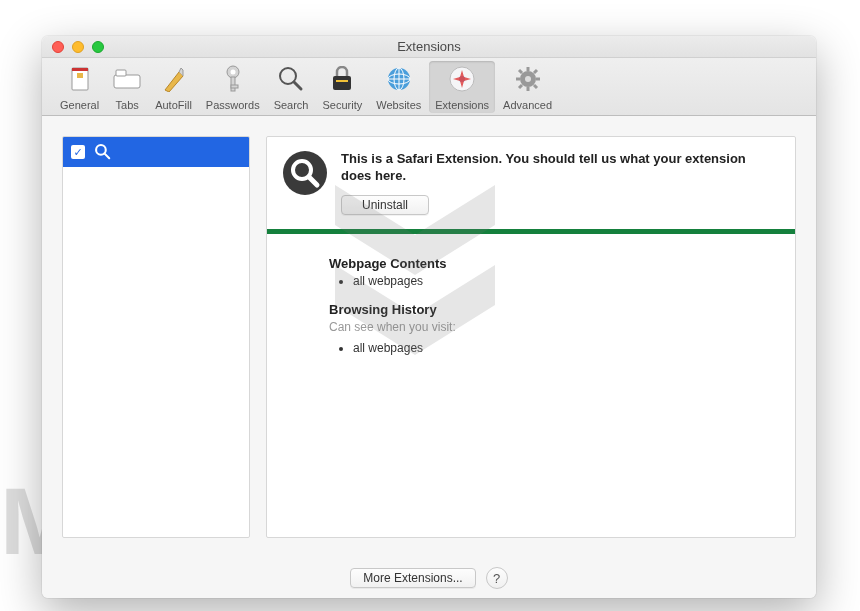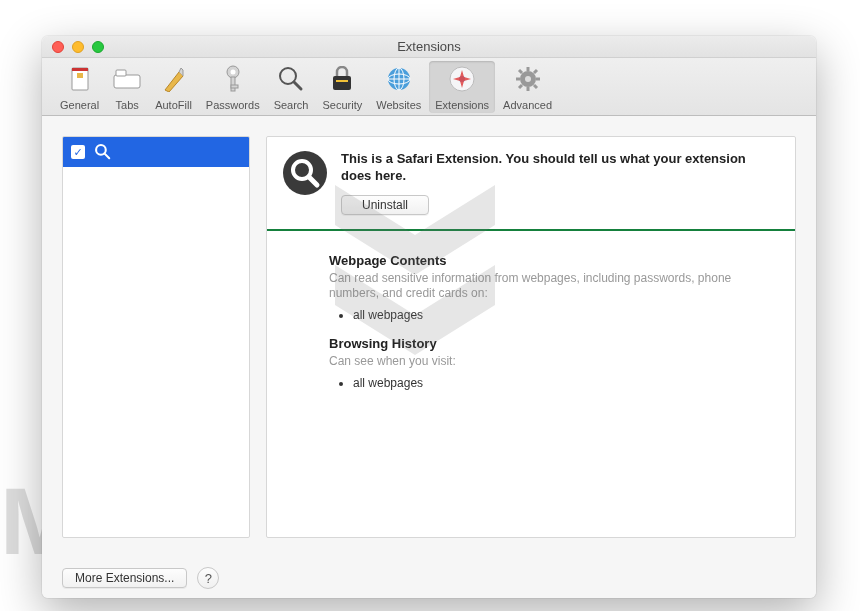--- a/index.html
+++ b/index.html
@@ -139,21 +139,21 @@
       background: #fff;
       border: 1px solid #d7d7d7;
       border-radius: 2px;
       display: flex;
       flex-direction: column;
     }
     .detail-head {
       display: flex;
       gap: 14px;
       padding: 14px 16px;
-      border-bottom: 2px solid #15803d;
+      border-bottom: 5px solid #15803d;
       align-items: flex-start;
     }
     .big-icon {
       width: 44px; height: 44px; flex-shrink:0;
     }
     .desc {
       font-size: 13px;
       color: #222;
       font-weight: 600;
       line-height: 1.3;
@@ -193,21 +193,21 @@
     }
     .perm li {
       font-size: 12px;
       color: #333;
     }
     .footer {
       height: 40px;
       background: #f6f6f6;
       display: flex;
       align-items: center;
-      justify-content: flex-start;
+      justify-content: center;
       gap: 10px;
       padding: 0 20px;
       border-bottom-left-radius: 6px;
       border-bottom-right-radius: 6px;
     }
     .help-btn {
       width: 22px; height: 22px;
       border-radius: 50%;
       background: linear-gradient(#fdfdfd,#f0f0f0);
       border: 1px solid #c8c8c8;
@@ -373,21 +373,20 @@
               <line x1="26" y1="26" x2="34" y2="34" stroke="#fff" stroke-width="5" stroke-linecap="round"></line>
             </svg>
         </div>
         <div>
           <div class="desc">This is a Safari Extension. You should tell us what your extension does here.</div>
           <button class="mac-button">Uninstall</button>
         </div>
       </div>
       <div class="perm">
         <h4>Webpage Contents</h4>
-        <p>Can read sensitive information from webpages, including passwords, phone numbers, and credit cards on:</p>
         <ul>
             <li>all webpages</li>
           </ul>
         <h4>Browsing History</h4>
         <p>Can see when you visit:</p>
         <ul>
             <li>all webpages</li>
           </ul>
       </div>
     </div>

